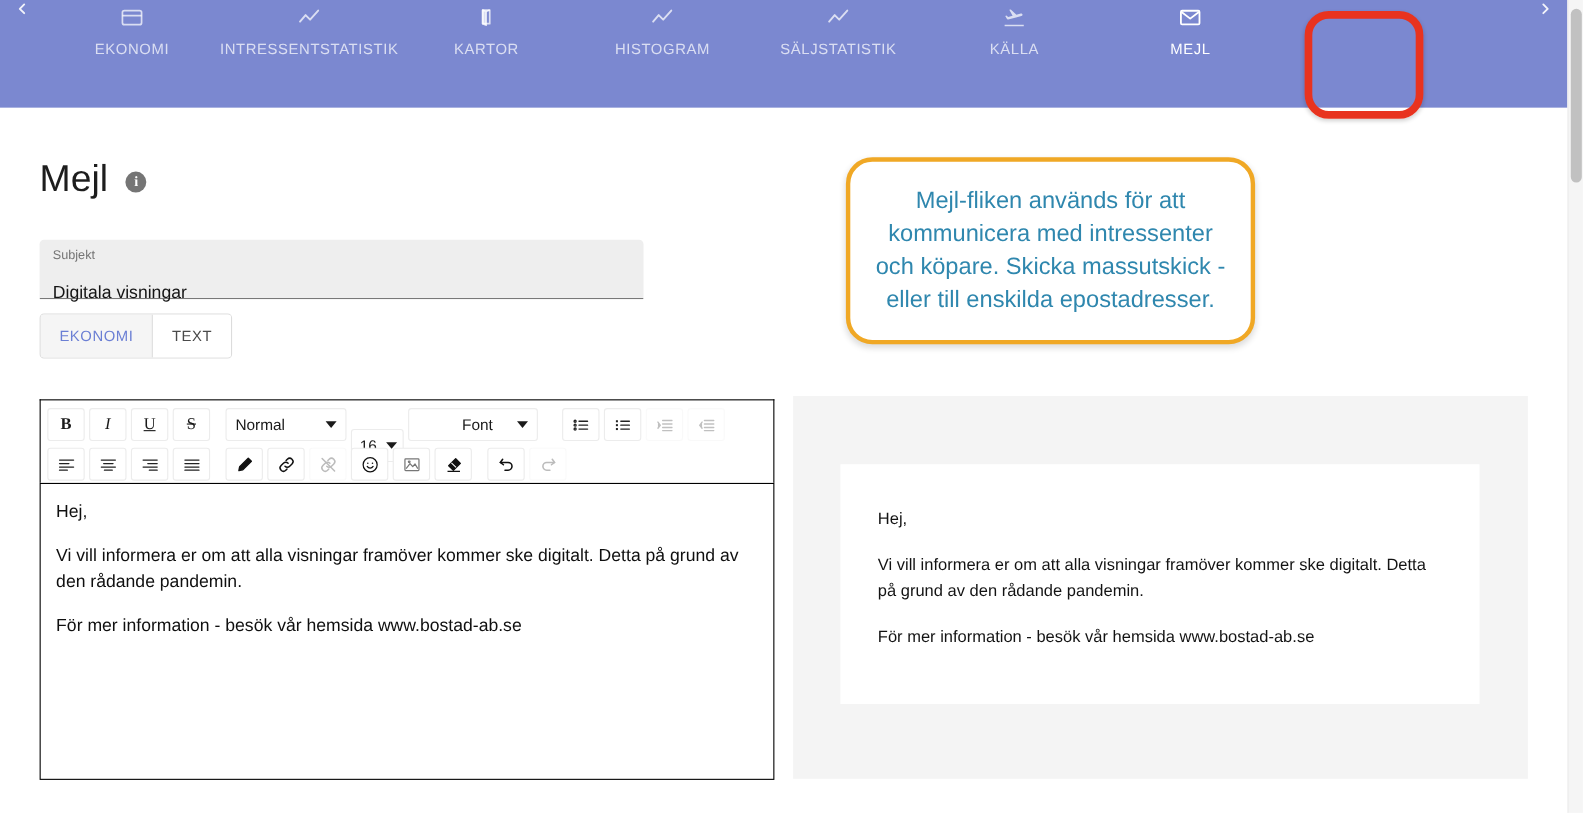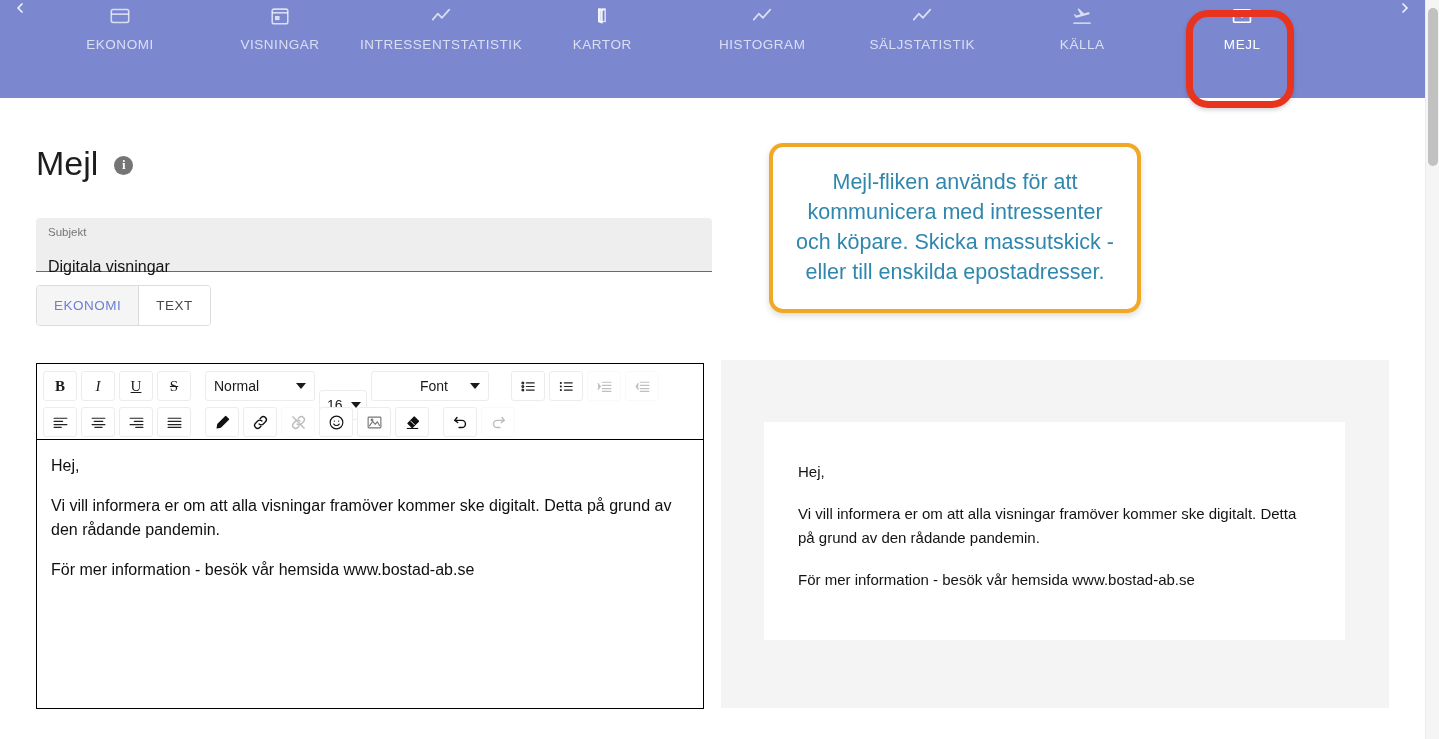--- a/index.html
+++ b/index.html
@@ -135,21 +135,21 @@
     align-items: center;
     justify-content: center;
     cursor: pointer;
     margin-top: 4px;
   }
 
   
   .subject-field {
     position: absolute;
     left: 36px; top: 120px;
-    width: 676px; height: 54px;
+    width: 549px; height: 54px;
     background: #eeeeee;
     border-bottom: 1px solid #6b6b6b;
     border-top-left-radius: 4px;
     border-top-right-radius: 4px;
     padding: 7px 12px 0 12px;
   }
   .subject-label {
     font-size: 11.5px;
     color: #757575;
     line-height: 14px;
@@ -291,21 +291,21 @@
   }
 
   
   .callout {
     position: absolute;
     left: 769px; top: 143px;
     width: 372px;
     padding: 20px 22px 22px 22px;
     background: #ffffff;
     border: 4px solid #f0a825;
-    border-radius: 14px;
+    border-radius: 24px;
     box-shadow: 0 3px 6px rgba(0,0,0,0.14);
     z-index: 30;
   }
   .callout-text {
     font-size: 21.5px;
     line-height: 30px;
     color: #2f87ae;
     text-align: center;
     font-family: "Liberation Sans", sans-serif;
   }
@@ -330,30 +330,20 @@
       <div class="nav-tab">
         <span class="nav-icon">
           <svg width="22" height="22" viewBox="0 0 24 24" fill="none" stroke="currentColor" stroke-width="1.7">
               <rect x="2.5" y="5" width="19" height="14" rx="2"></rect>
               <line x1="2.5" y1="10" x2="21.5" y2="10"></line>
             </svg>
         </span>
         <span class="nav-label">EKONOMI</span>
       </div>
 
-      <div class="nav-tab">
-        <span class="nav-icon">
-          <svg width="22" height="22" viewBox="0 0 24 24" fill="none" stroke="currentColor" stroke-width="1.7">
-              <rect x="3.5" y="4.5" width="17" height="16" rx="2"></rect>
-              <line x1="3.5" y1="8.5" x2="20.5" y2="8.5"></line>
-              <rect x="6.5" y="12" width="5" height="4.5" fill="currentColor" stroke="none"></rect>
-            </svg>
-        </span>
-        <span class="nav-label">VISNINGAR</span>
-      </div>
 
       <div class="nav-tab">
         <span class="nav-icon">
           <svg width="22" height="22" viewBox="0 0 24 24" fill="none" stroke="currentColor" stroke-width="1.9" stroke-linecap="round" stroke-linejoin="round">
               <polyline points="3 16 8.5 9.5 13 14 21 5"></polyline>
             </svg>
         </span>
         <span class="nav-label">INTRESSENTSTATISTIK</span>
       </div>
 

